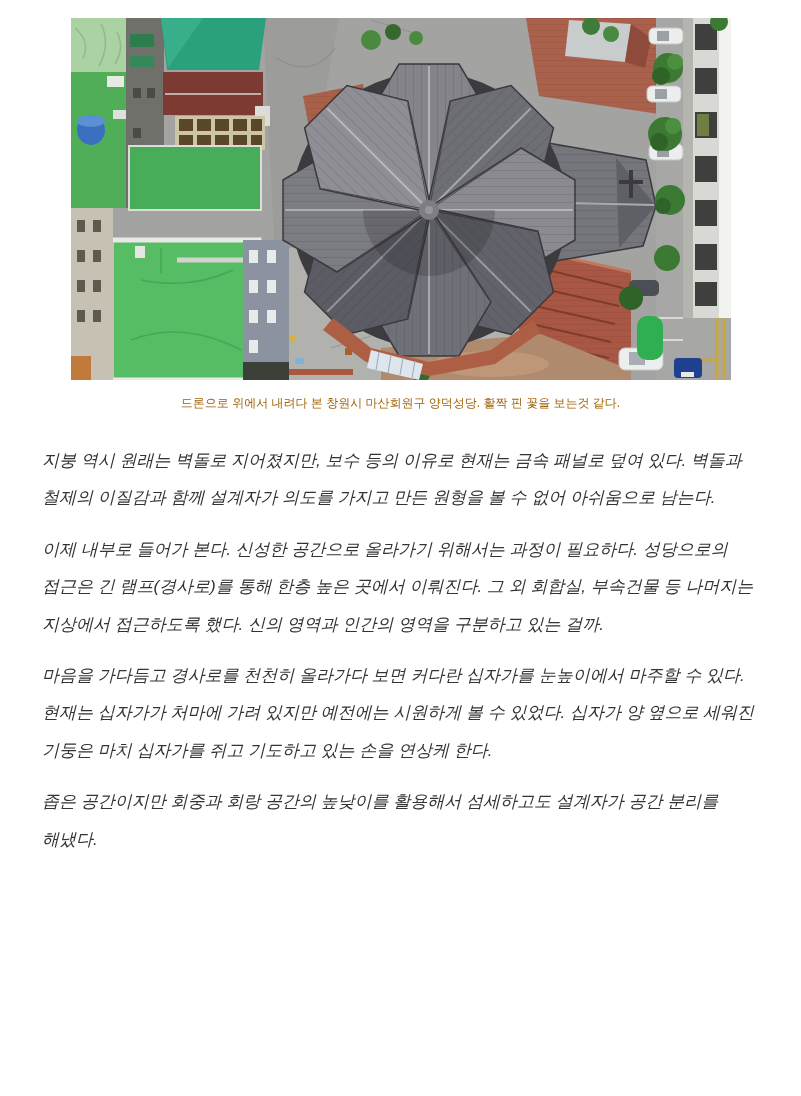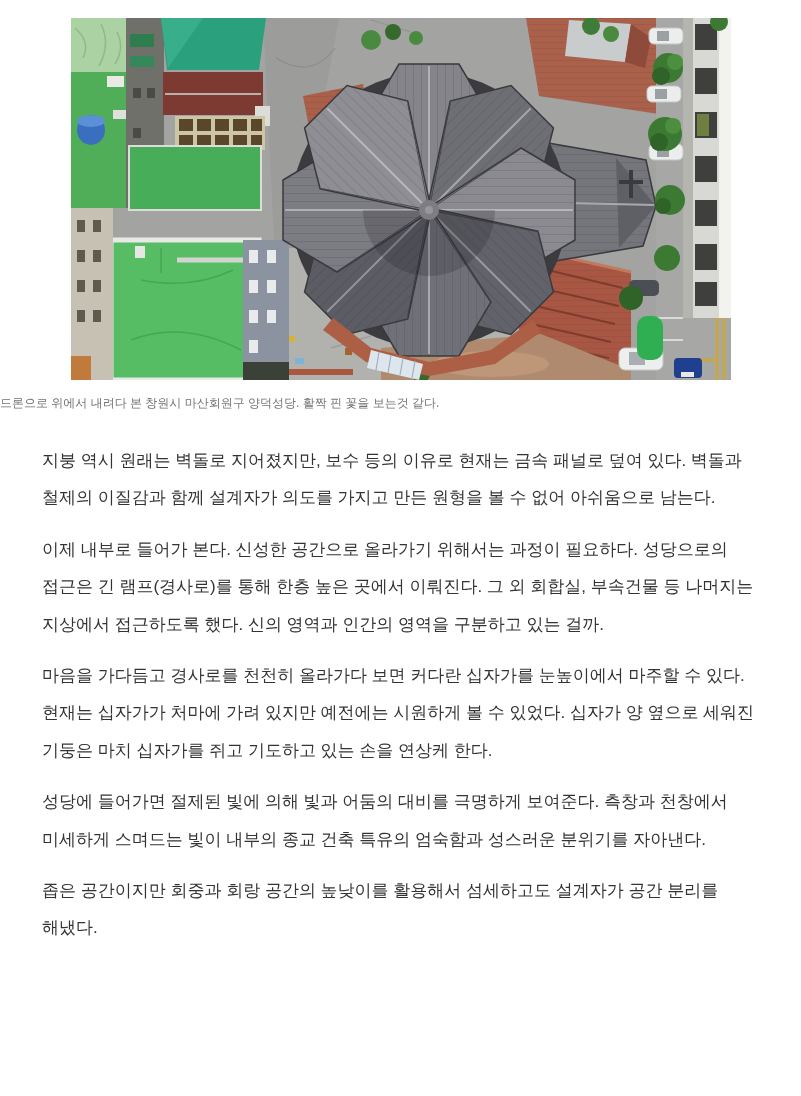--- a/index.html
+++ b/index.html
@@ -6,24 +6,24 @@
   html,body { background:#ffffff; }
   body {
     width: 801px; height: 1096px; margin: 0 auto;
     font-family: "Liberation Sans", "DejaVu Sans", sans-serif;
     color:#333333; overflow: hidden;
   }
   .page { width: 801px; height: 1096px; background:#ffffff; }
   figure.photo-figure { padding-top: 18px; }
   svg.aerial { display:block; width:660px; height:362px; margin:0 auto; }
   figcaption.caption {
-    margin-top: 16px; 
-    font-size: 12px; line-height: 15px; color:#737373;
+    margin-top: 16px; text-align:center;
+    font-size: 12px; line-height: 15px; color:#a16207;
   }
-  .content { width: 722px; margin-left: 42px; margin-top: 31px; }
+  .content { width: 722px; margin-left: 42px; margin-top: 31px; font-style: italic; }
   .content p {
     font-size: 17px; line-height: 2.2; color:#333333;
     margin: 0 0 14px 0; word-break: keep-all;
   }
 </style>
 </head>
 <body>
 
 <div class="page">
 
@@ -275,17 +275,16 @@
       </g>
     </svg>
 
     <figcaption class="caption">드론으로 위에서 내려다 본 창원시 마산회원구 양덕성당. 활짝 핀 꽃을 보는것 같다.</figcaption>
   </figure>
 
   <div class="content">
     <p>지붕 역시 원래는 벽돌로 지어졌지만, 보수 등의 이유로 현재는 금속 패널로 덮여 있다. 벽돌과 철제의 이질감과 함께 설계자가 의도를 가지고 만든 원형을 볼 수 없어 아쉬움으로 남는다.</p>
     <p>이제 내부로 들어가 본다. 신성한 공간으로 올라가기 위해서는 과정이 필요하다. 성당으로의 접근은 긴 램프(경사로)를 통해 한층 높은 곳에서 이뤄진다. 그 외 회합실, 부속건물 등 나머지는 지상에서 접근하도록 했다. 신의 영역과 인간의 영역을 구분하고 있는 걸까.</p>
     <p>마음을 가다듬고 경사로를 천천히 올라가다 보면 커다란 십자가를 눈높이에서 마주할 수 있다. 현재는 십자가가 처마에 가려 있지만 예전에는 시원하게 볼 수 있었다. 십자가 양 옆으로 세워진 기둥은 마치 십자가를 쥐고 기도하고 있는 손을 연상케 한다.</p>
-    <p>성당에 들어가면 절제된 빛에 의해 빛과 어둠의 대비를 극명하게 보여준다. 측창과 천창에서 미세하게 스며드는 빛이 내부의 종교 건축 특유의 엄숙함과 성스러운 분위기를 자아낸다.</p>
     <p>좁은 공간이지만 회중과 회랑 공간의 높낮이를 활용해서 섬세하고도 설계자가 공간 분리를 해냈다.</p>
   </div>
 
 </div>
 
 </body></html>

